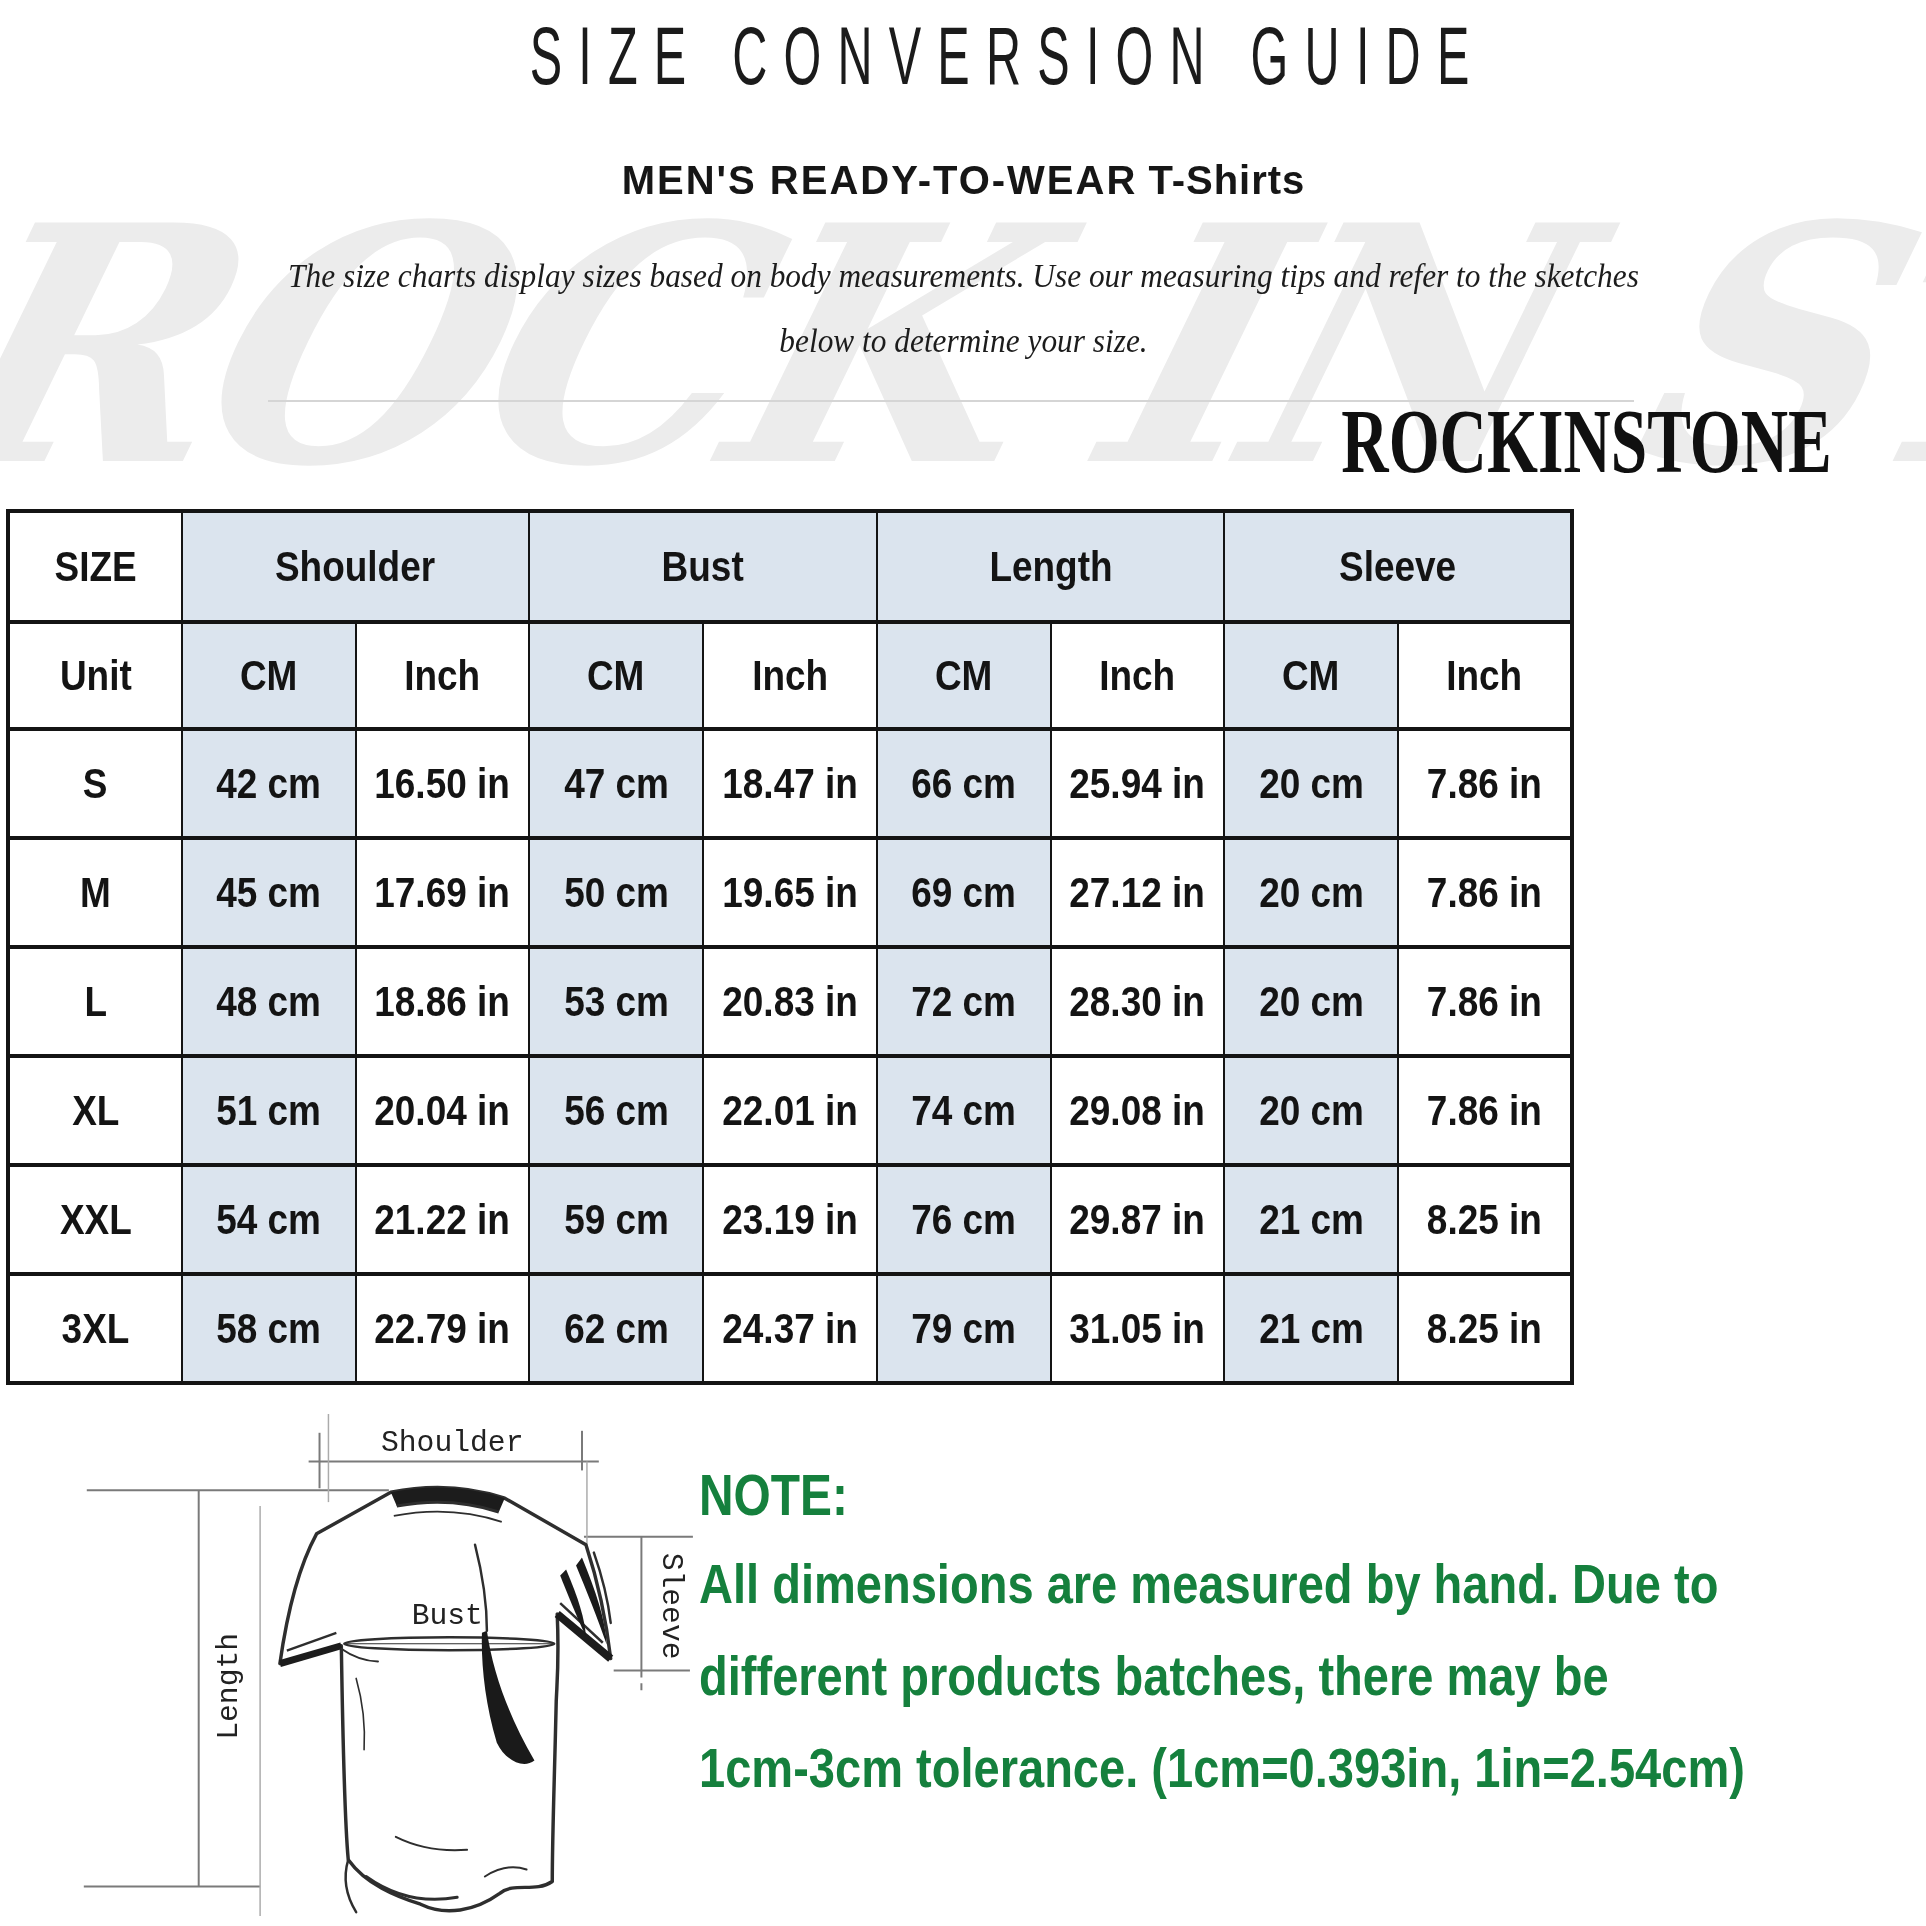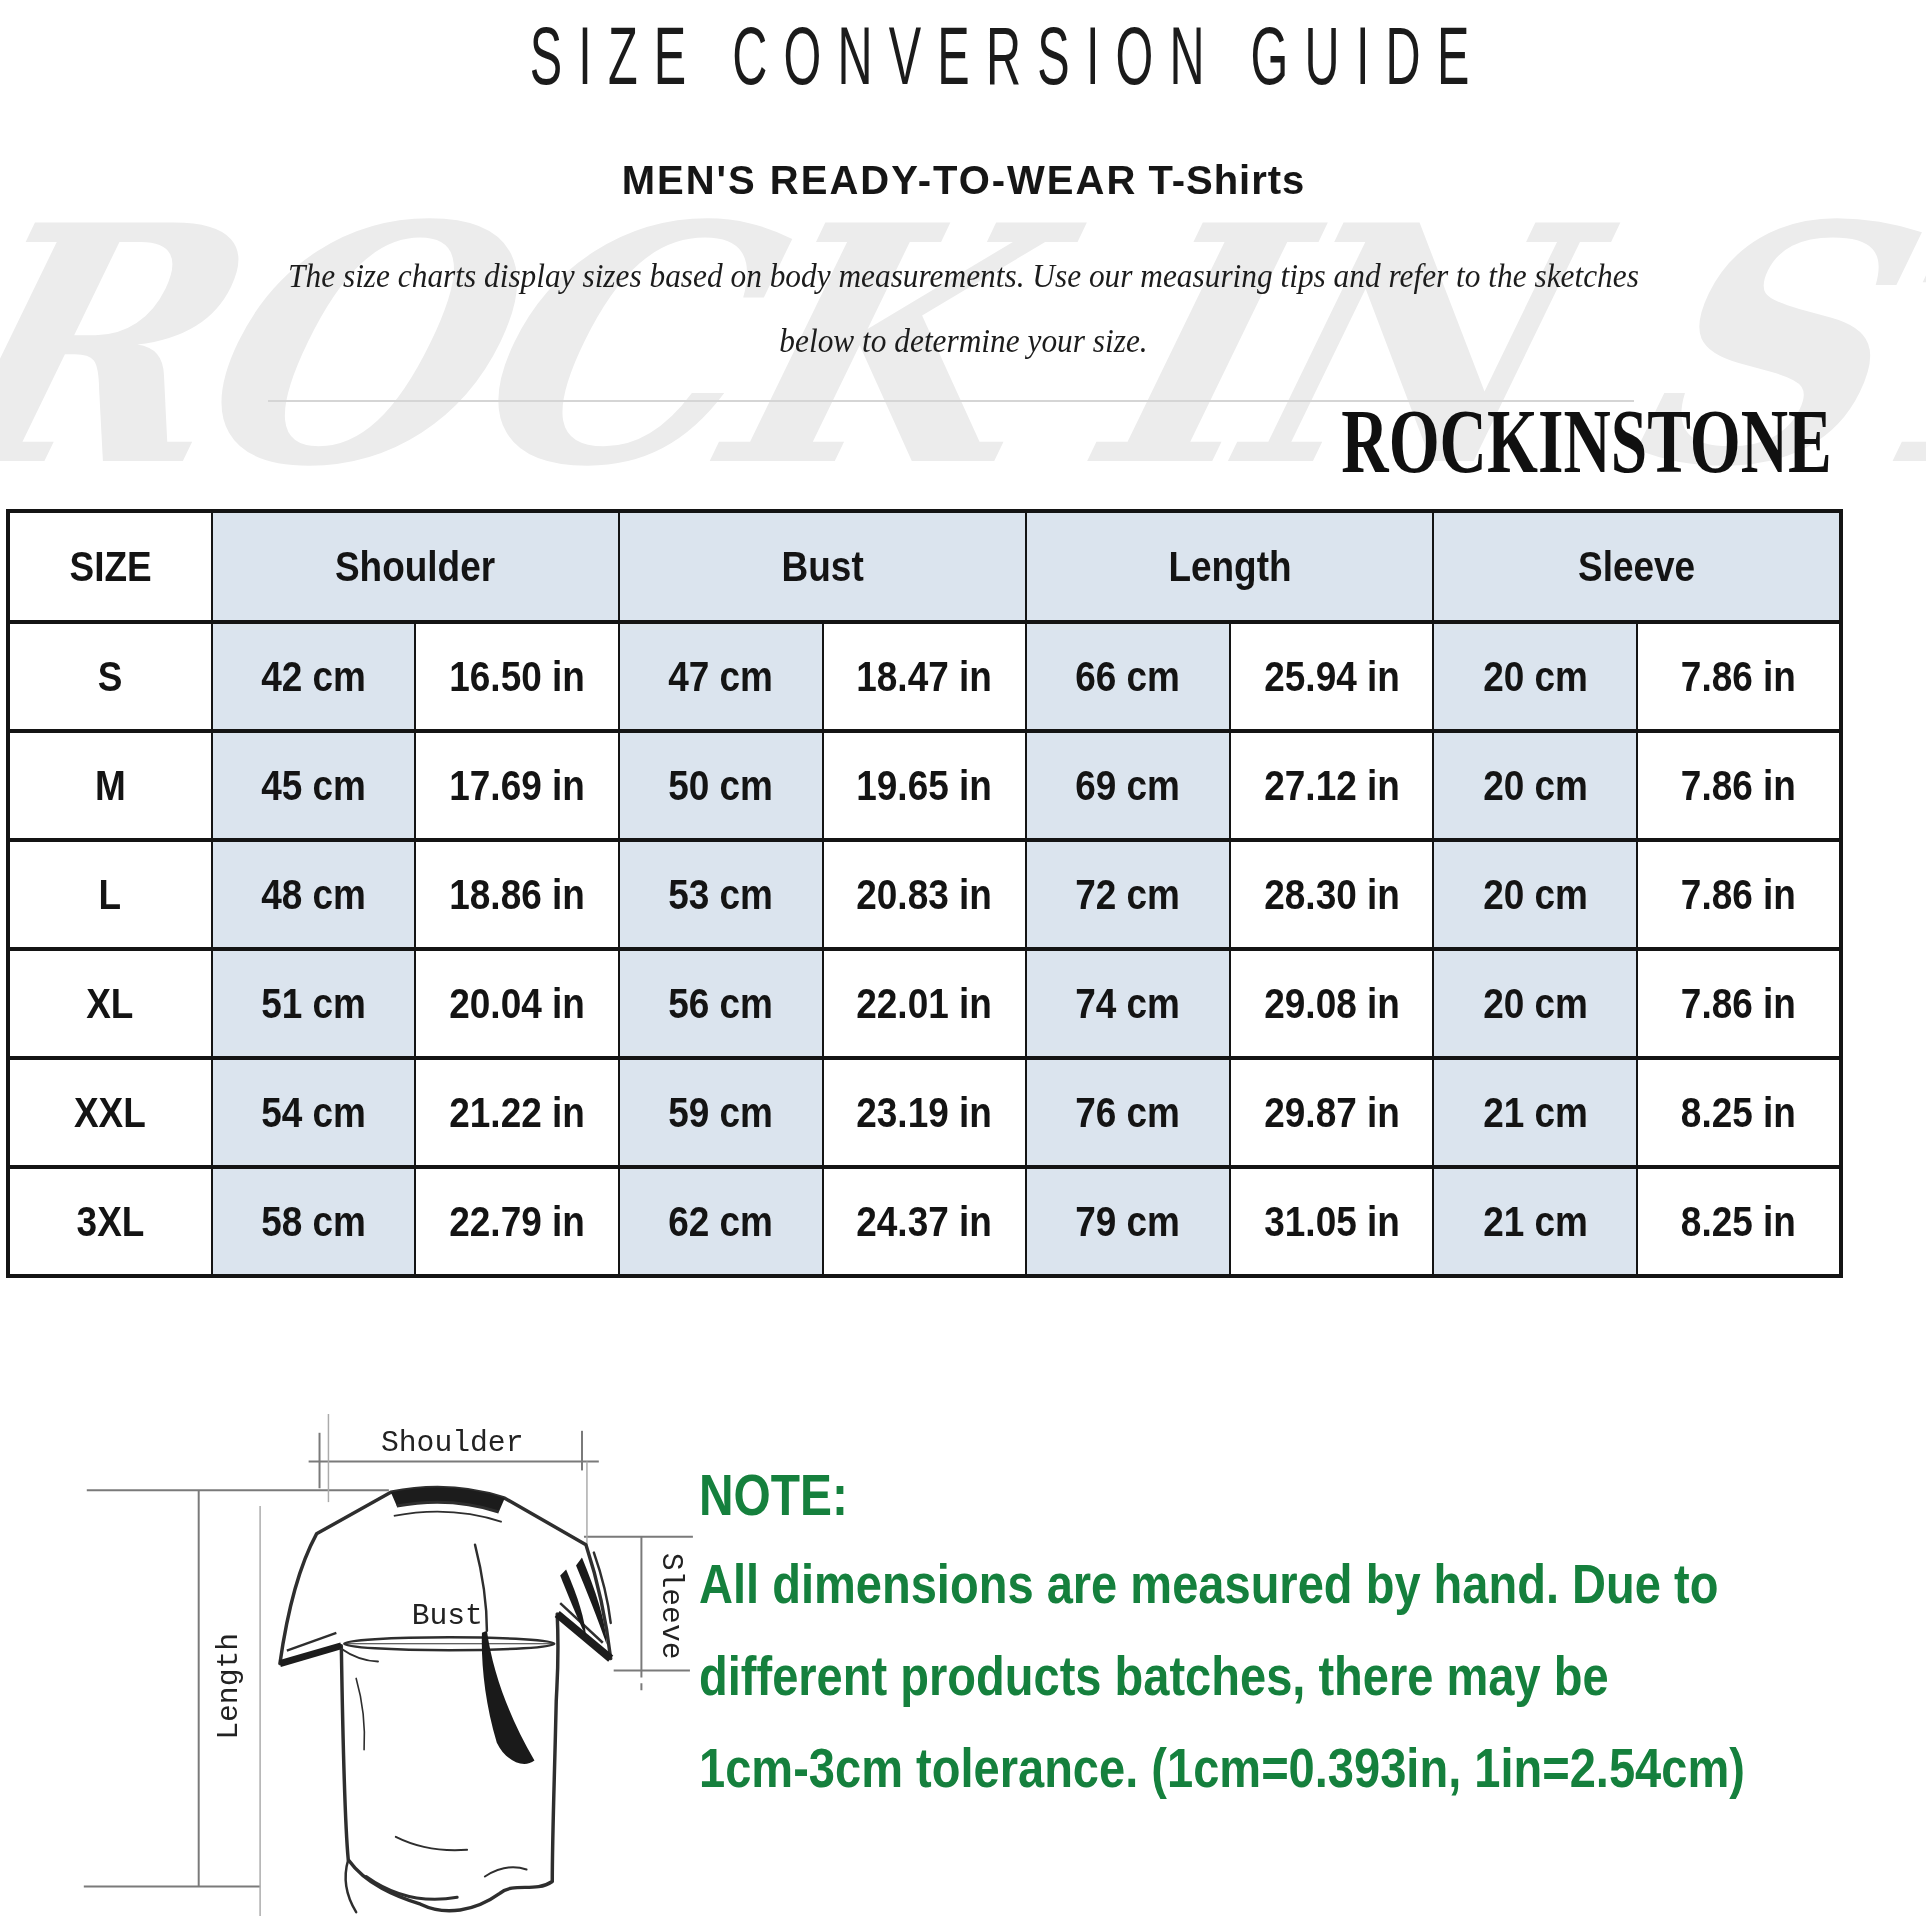--- a/index.html
+++ b/index.html
@@ -34,21 +34,21 @@
   .brand-divider { position:absolute; top:400px; left:268px; width:1366px; height:2px;
     background:#d5d5d5; z-index:1; }
   .brand { position:absolute; top:396px; left:0; width:100%; text-align:right; z-index:2; }
   .brand .cond {
     display:inline-block; font-family:"Liberation Serif", serif; font-weight:700;
     font-size:91px; line-height:1; transform:scaleX(0.72); transform-origin:center;
     color:#101010; white-space:nowrap;
   }
   
   table.size-chart {
-    position:absolute; top:509px; left:6px; width:1837px; z-index:2;
+    position:absolute; top:509px; left:6px; width:1568px; z-index:2;
     border-collapse:collapse; table-layout:fixed; background:#fff;
     border:4px solid #141414;
   }
   .size-chart th, .size-chart td {
     border:2px solid #141414; border-top-width:4px; border-bottom-width:4px;
     text-align:center; vertical-align:middle; padding:0;
     font-size:42px; font-weight:700; color:#141414;
   }
   .size-chart .r-group { height:111px; }
   .size-chart .r-unit  { height:107px; }
@@ -97,20 +97,31 @@
       <col style="width:11.11%">
       <col style="width:11.12%">
   </colgroup>
   <thead>
     <tr class="r-group">
       <th><span class="cnd">SIZE</span></th>
       <th colspan="2" class="blue"><span class="cnd">Shoulder</span></th>
       <th colspan="2" class="blue"><span class="cnd">Bust</span></th>
       <th colspan="2" class="blue"><span class="cnd">Length</span></th>
       <th colspan="2" class="blue"><span class="cnd">Sleeve</span></th>
+    </tr>
+    <tr class="r-unit">
+      <th><span class="cnd">Unit</span></th>
+      <th class="blue"><span class="cnd">CM</span></th>
+      <th><span class="cnd">Inch</span></th>
+      <th class="blue"><span class="cnd">CM</span></th>
+      <th><span class="cnd">Inch</span></th>
+      <th class="blue"><span class="cnd">CM</span></th>
+      <th><span class="cnd">Inch</span></th>
+      <th class="blue"><span class="cnd">CM</span></th>
+      <th><span class="cnd">Inch</span></th>
     </tr>
   </thead>
   <tbody>
     <tr>
       <td><span class="cnd">S</span></td>
       <td class="blue"><span class="cnd">42 cm</span></td>
       <td><span class="cnd">16.50 in</span></td>
       <td class="blue"><span class="cnd">47 cm</span></td>
       <td><span class="cnd">18.47 in</span></td>
       <td class="blue"><span class="cnd">66 cm</span></td>

